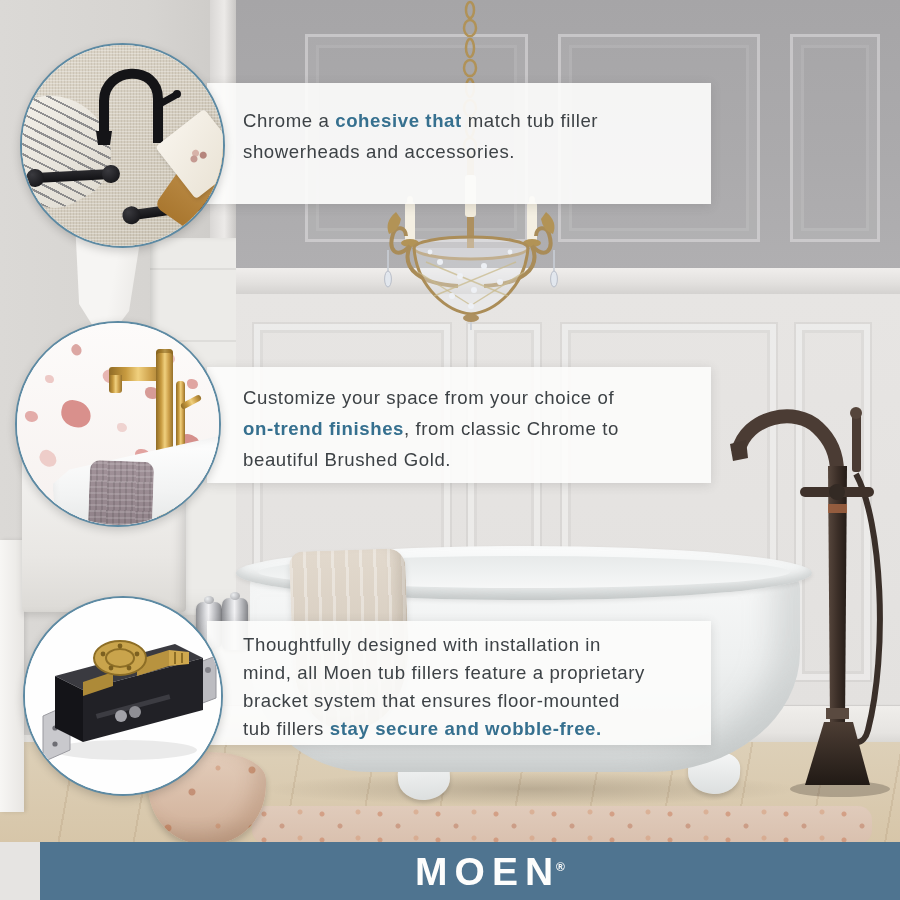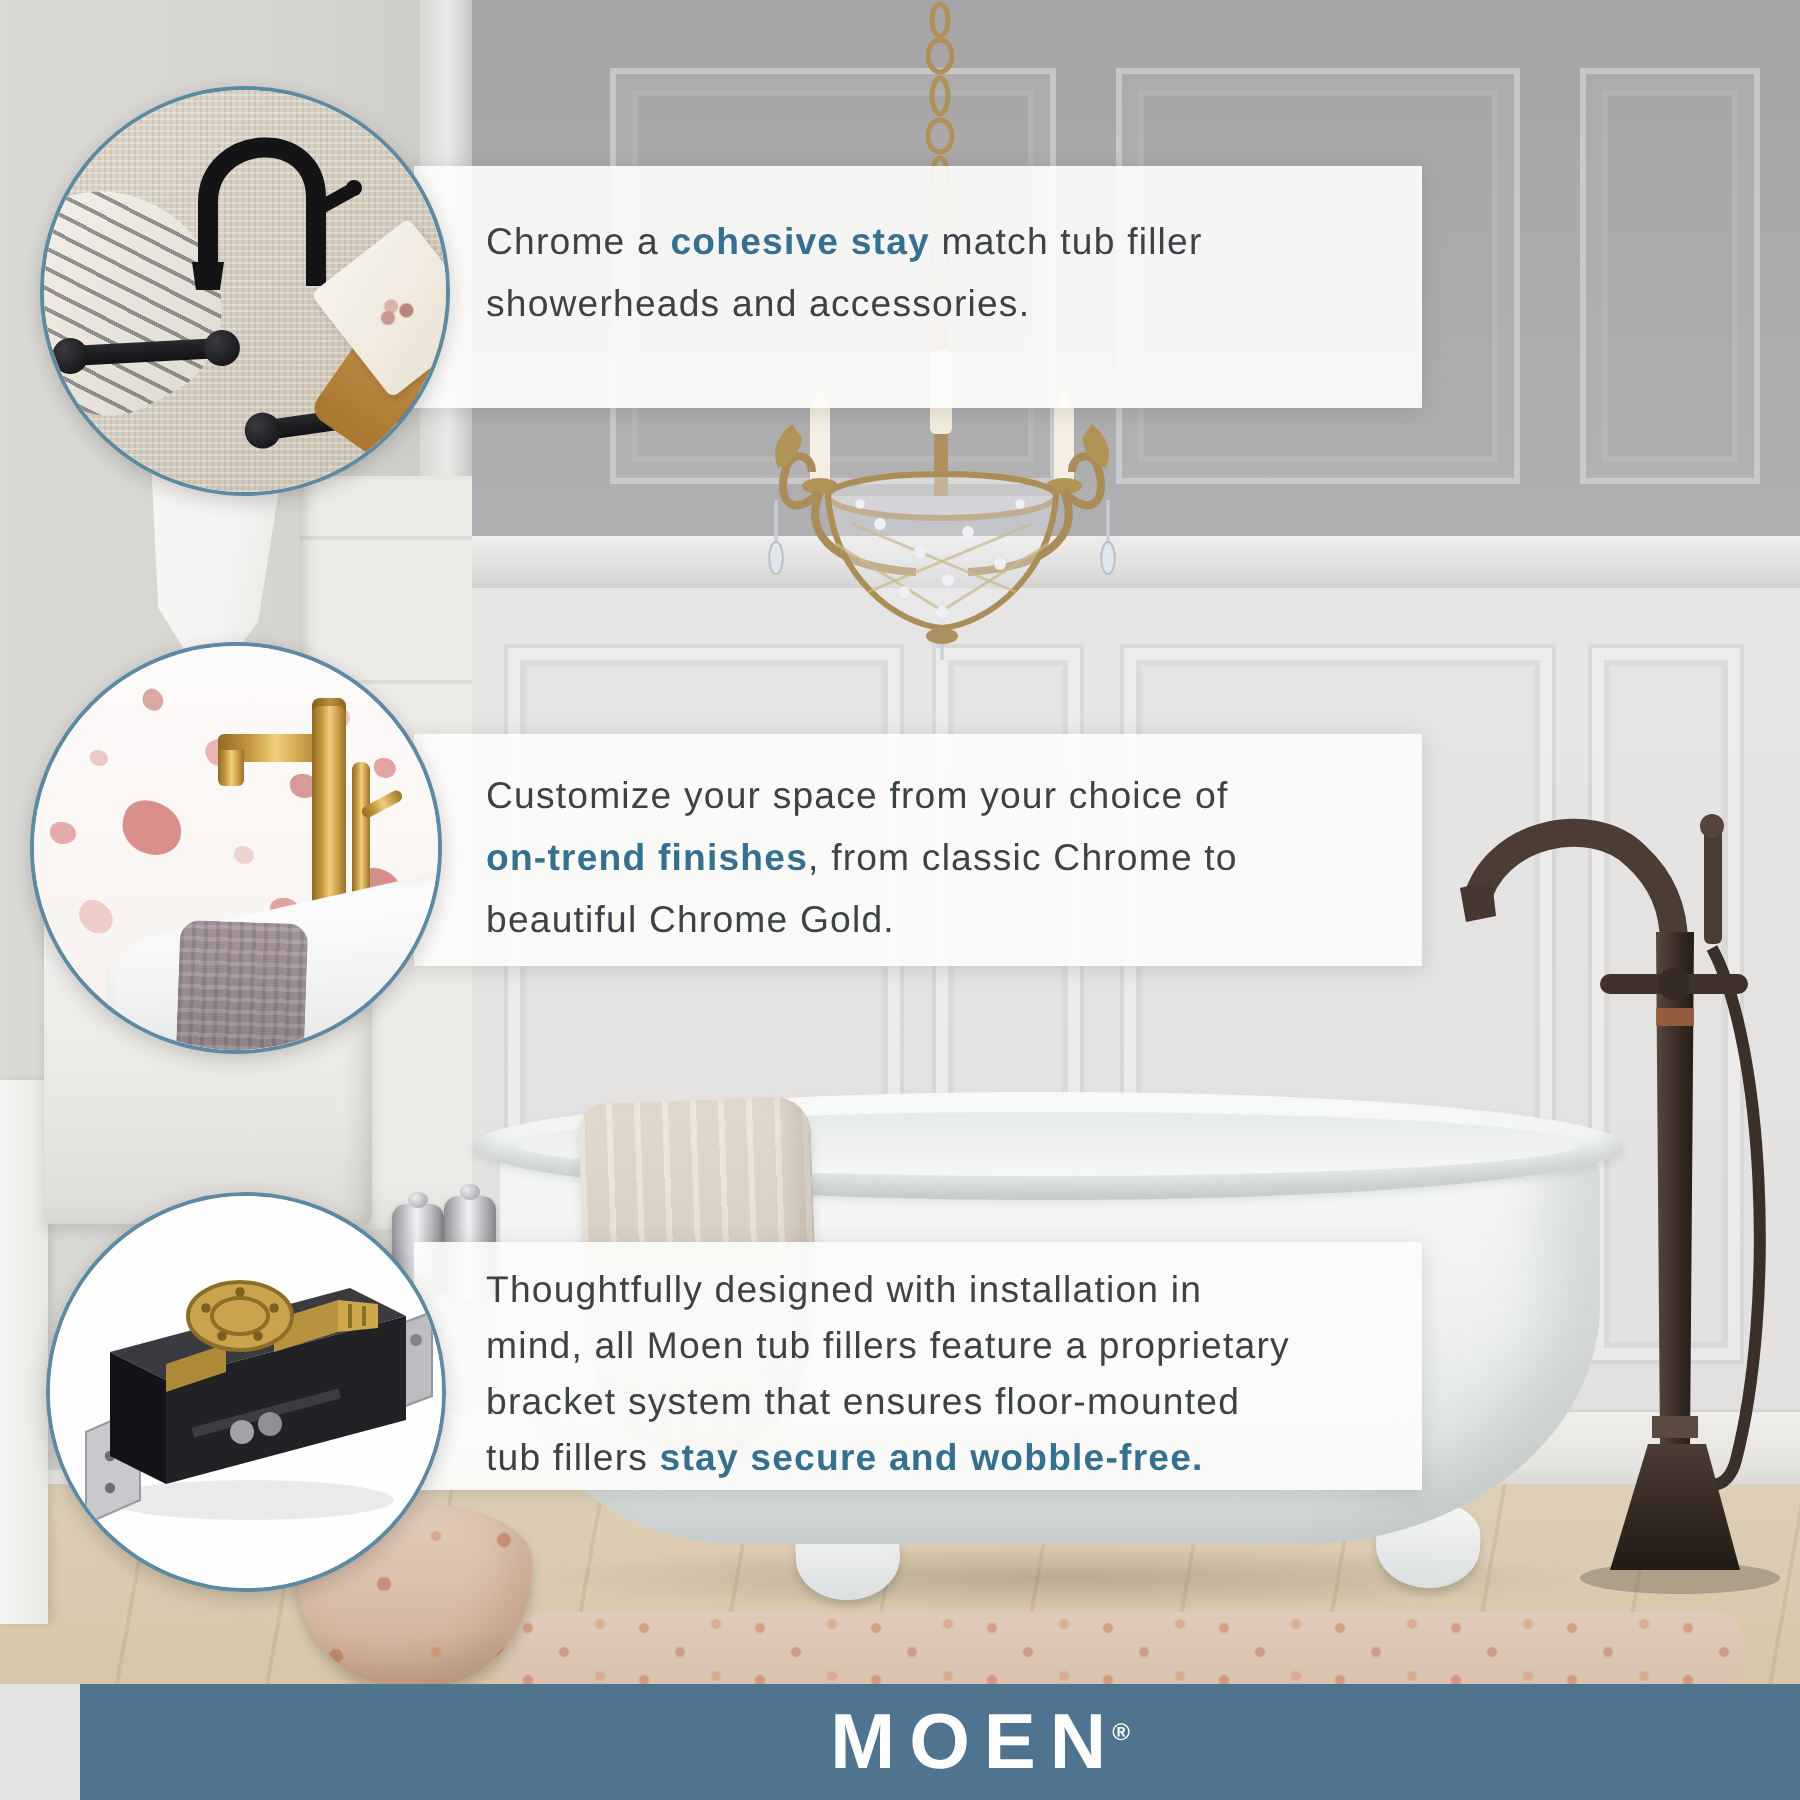--- a/index.html
+++ b/index.html
@@ -280,28 +280,28 @@
     <path d="M30,44 L46,40 L48,58 L33,61 Z" fill="#463830"></path>
     <polygon points="128,66 147,66 145,324 130,324" fill="url(#colg)"></polygon>
     <rect x="100" y="87" width="74" height="10" rx="5" fill="#3f322b"></rect>
     <circle cx="137" cy="92" r="8" fill="#332a24"></circle>
     <rect x="128" y="104" width="19" height="9" fill="#9c6040" opacity="0.9"></rect>
     <rect x="126" y="308" width="23" height="11" fill="#5a4a40"></rect>
     <polygon points="105,385 170,385 153,322 124,322" fill="url(#baseg)"></polygon>
   </svg>
 
   <div id="callout-1" class="abs callout">
-    <div class="line"><span>Chrome a </span><span class="hl">cohesive stay</span><span> match tub filler</span></div>
+    <div class="line"><span>Chrome a </span><span class="hl">cohesive that</span><span> match tub filler</span></div>
     <div class="line"><span>showerheads and accessories.</span><span class="hl"></span><span></span></div>
   </div>
 
   <div id="callout-2" class="abs callout">
     <div class="line"><span>Customize your space from your choice of</span><span class="hl"></span><span></span></div>
     <div class="line"><span></span><span class="hl">on-trend finishes</span><span>, from classic Chrome to</span></div>
-    <div class="line"><span>beautiful Chrome Gold.</span><span class="hl"></span><span></span></div>
+    <div class="line"><span>beautiful Brushed Gold.</span><span class="hl"></span><span></span></div>
   </div>
 
   <div id="callout-3" class="abs callout">
     <div class="line"><span>Thoughtfully designed with installation in</span><span class="hl"></span><span></span></div>
     <div class="line"><span>mind, all Moen tub fillers feature a proprietary</span><span class="hl"></span><span></span></div>
     <div class="line"><span>bracket system that ensures floor-mounted</span><span class="hl"></span><span></span></div>
     <div class="line"><span>tub fillers </span><span class="hl">stay secure and wobble-free.</span><span></span></div>
   </div>
 
   <div id="circle-1" class="abs badge">

